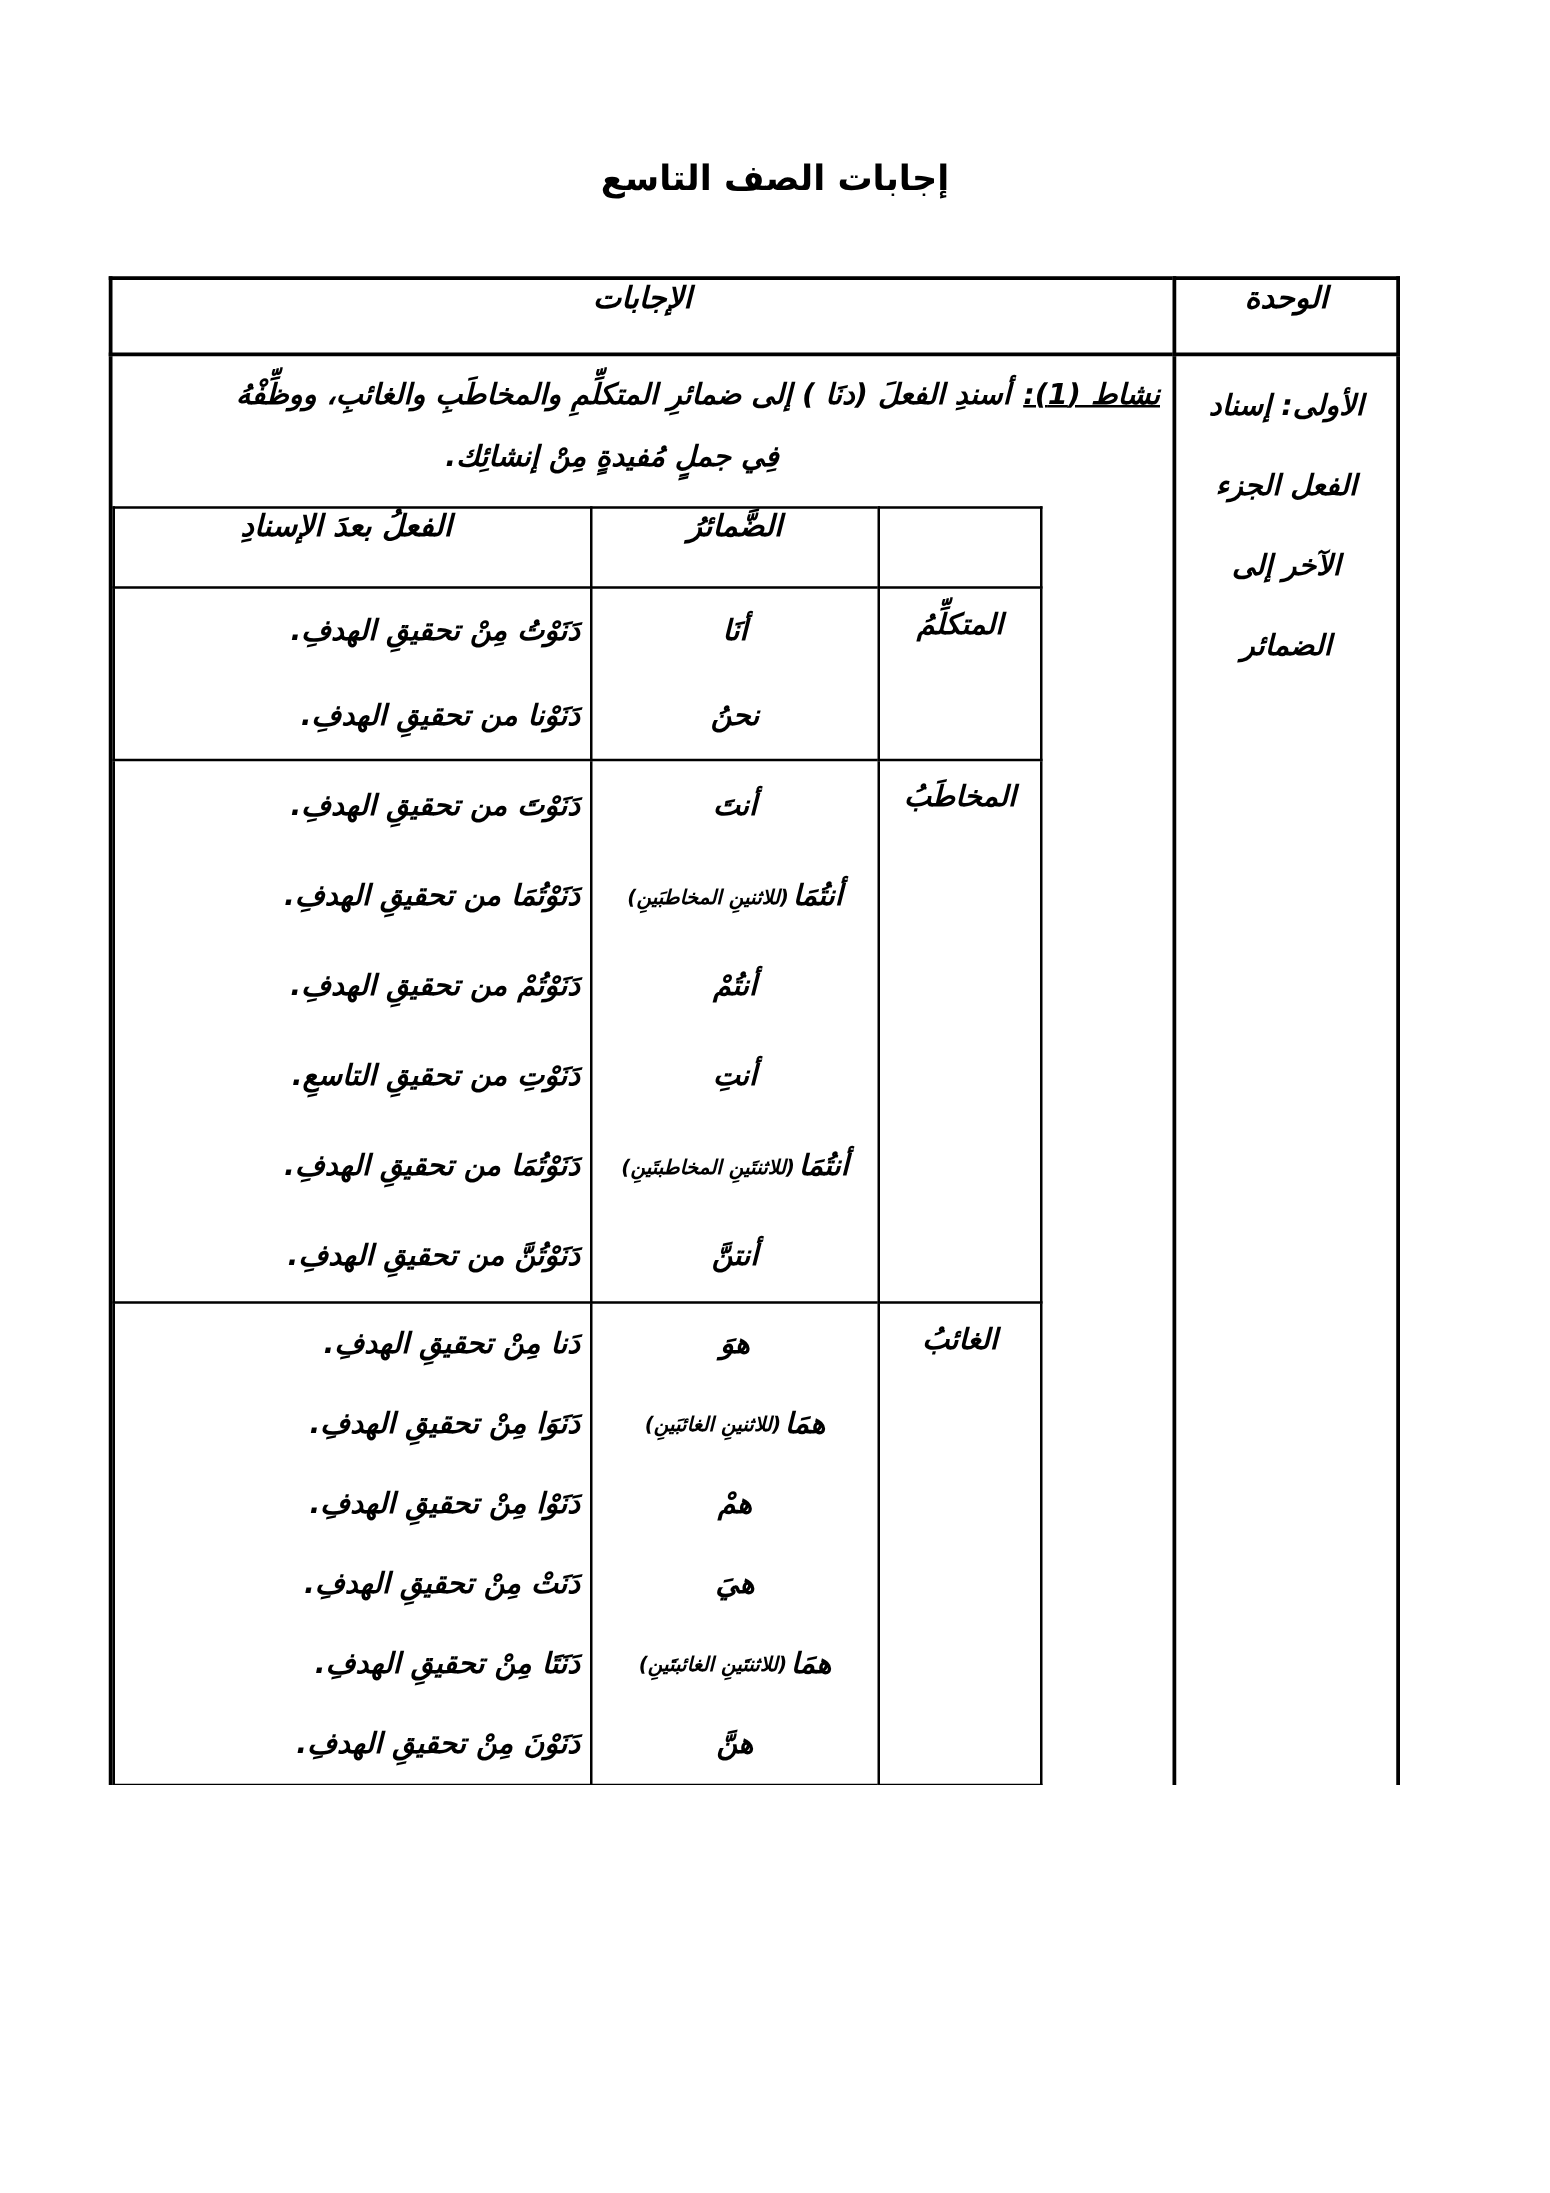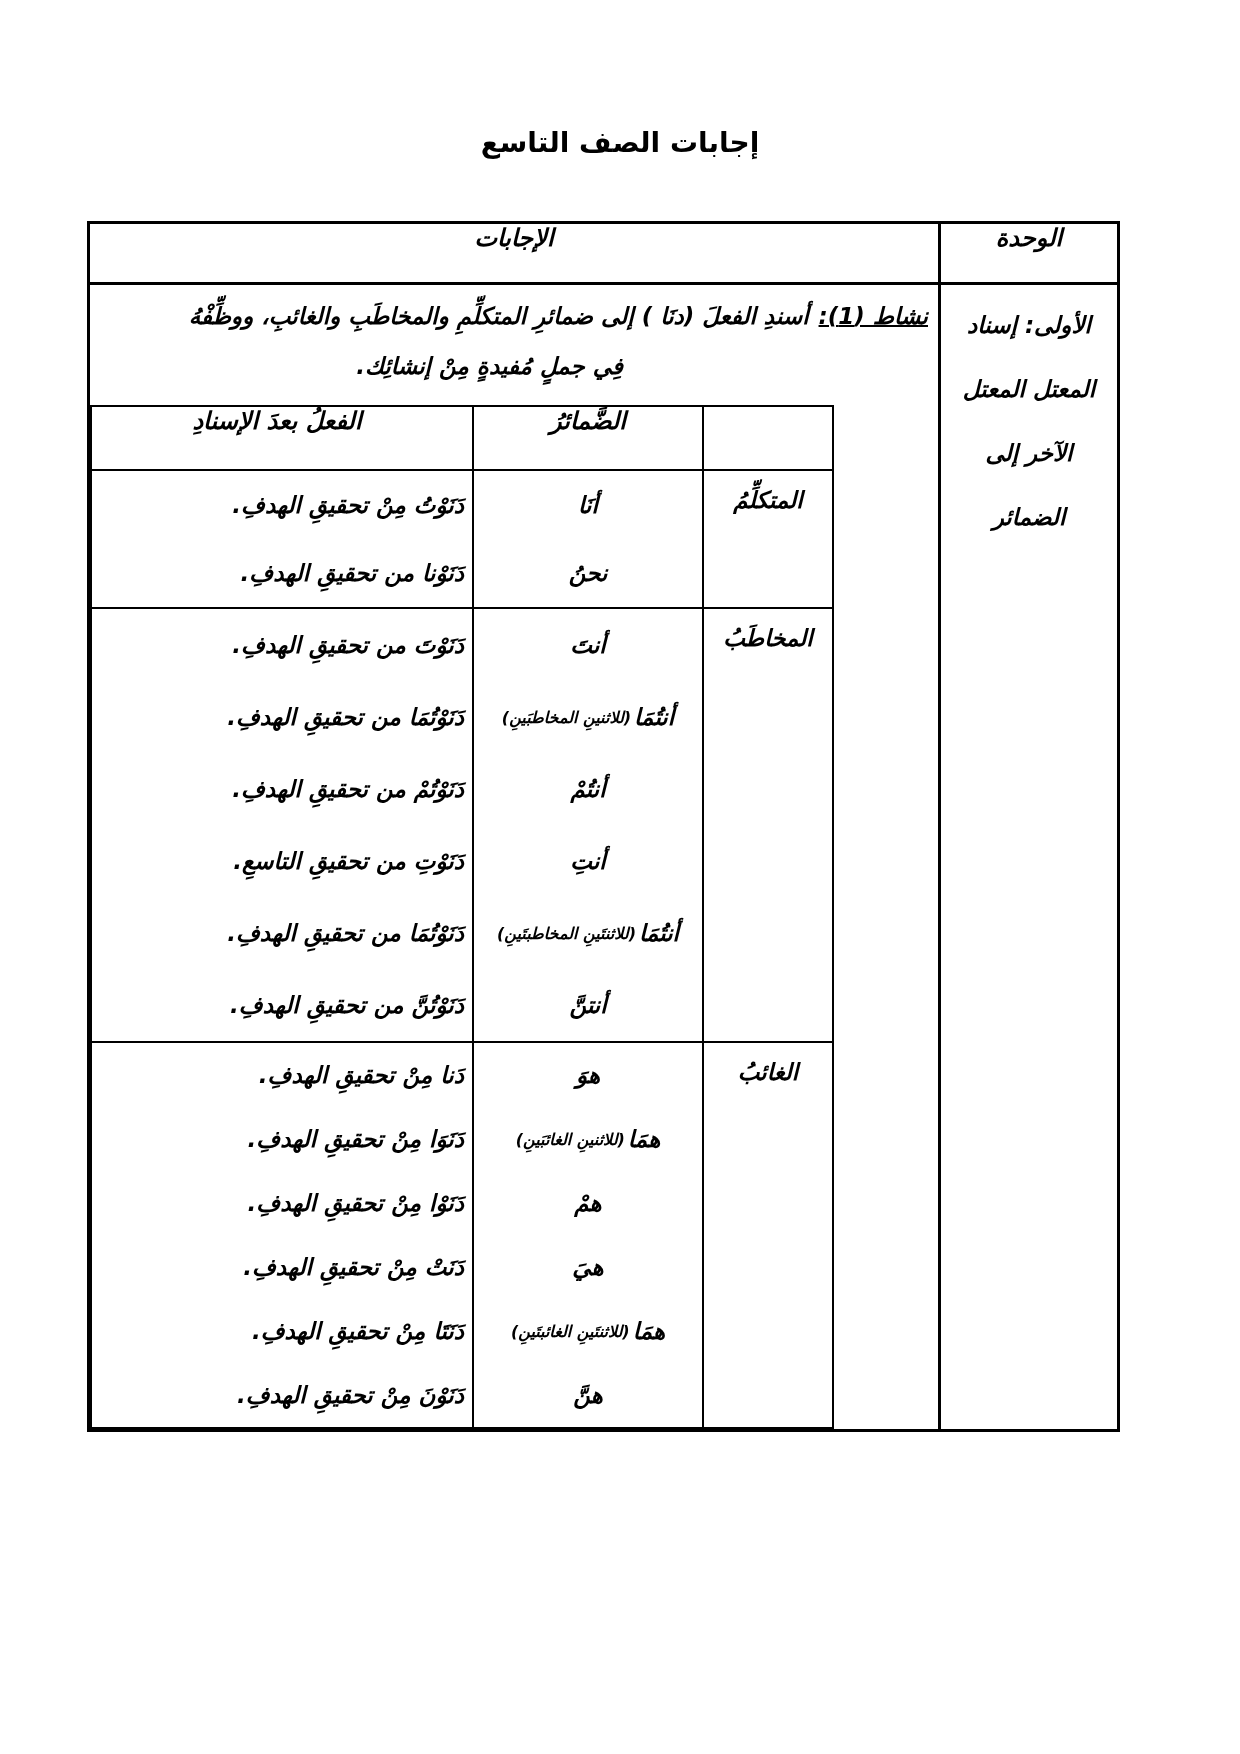--- a/index.html
+++ b/index.html
@@ -5,21 +5,21 @@
   html, body {
     margin: 0;
     padding: 0;
     background: #ffffff;
     font-family: "DejaVu Sans", sans-serif;
     color: #000000;
   }
   .page {
     position: relative;
     width: 1240px;
-    height: 1754px;
+    height: 1428px;
     background: #ffffff;
     overflow: hidden;
     direction: rtl;
     font-weight: 700;
   }
   .title {
     padding-top: 126px;
     text-align: center;
     font-size: 28px;
     letter-spacing: 0.5px;
@@ -145,21 +145,21 @@
   <table class="outer">
     <tbody>
       <tr class="outer-head">
         <td class="unit-col">الوحدة</td>
         <td class="ans-col">الإجابات</td>
       </tr>
       <tr>
         <td class="unit-cell">
           <div id="unit-lines">
               <div class="unit-line">الأولى: إسناد</div>
-              <div class="unit-line">المعتل المعتل</div>
+              <div class="unit-line">الفعل الجزء</div>
               <div class="unit-line">الآخر إلى</div>
               <div class="unit-line">الضمائر</div>
             </div>
         </td>
         <td class="ans-cell">
           <div class="activity">
             <div class="act-line1">
               <span class="act-label">نشاط (1):</span><span>أسندِ الفعلَ (دنَا ) إلى ضمائرِ المتكلِّمِ والمخاطَبِ والغائبِ، ووظِّفْهُ</span>
             </div>
             <div class="act-line2">فِي جملٍ مُفيدةٍ مِنْ إنشائِك.</div>

